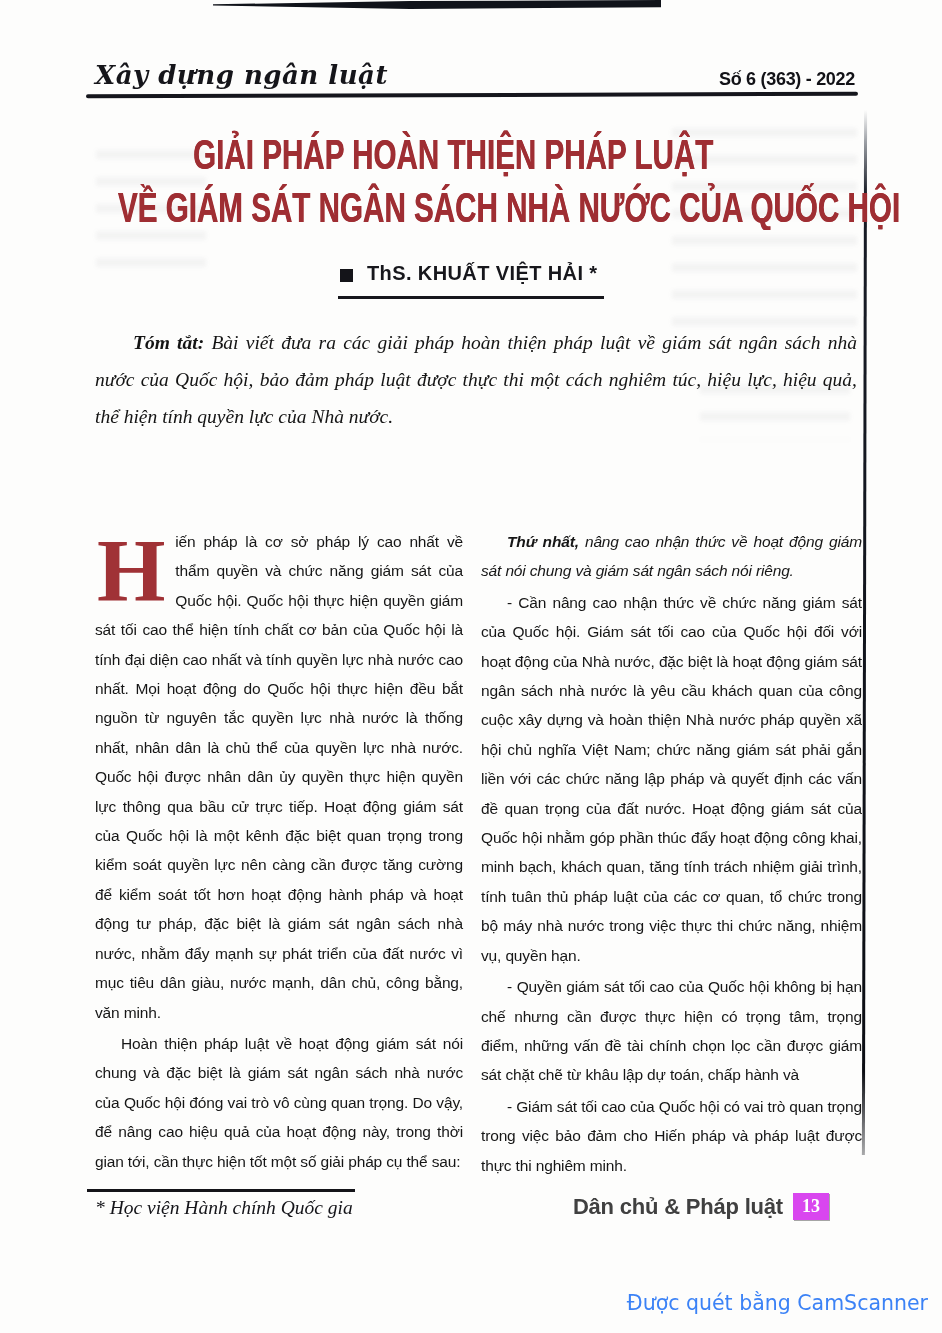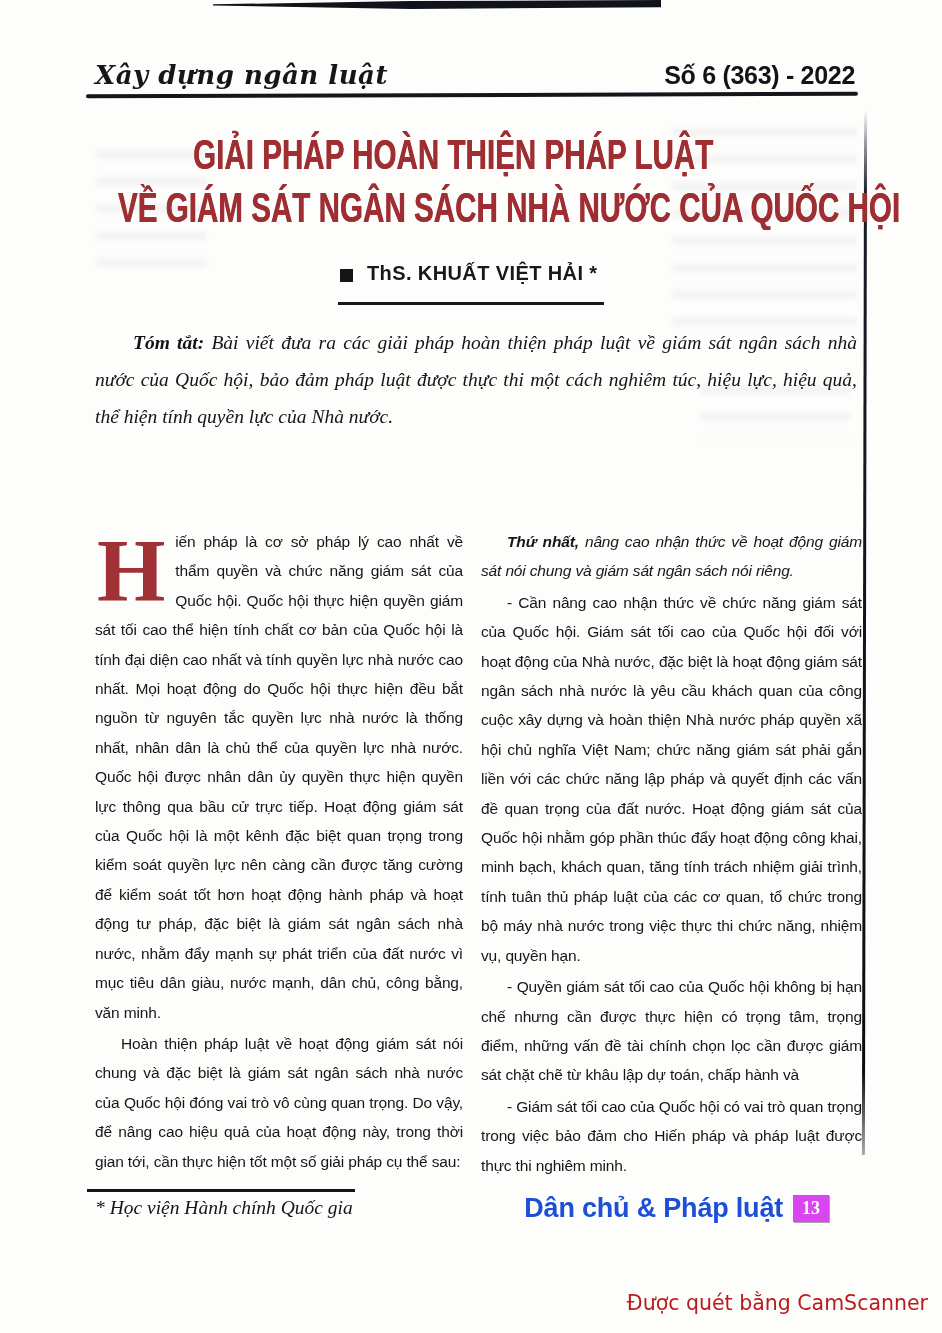--- a/index.html
+++ b/index.html
@@ -42,21 +42,21 @@
   .header-row {
     position: absolute; left: 95px; top: 52px; width: 760px; height: 38px;
     display: flex; justify-content: space-between; align-items: flex-end;
   }
   .journal-section {
     font-family: "DejaVu Serif", serif;
     font-style: italic; font-weight: bold;
     font-size: 26px; letter-spacing: 0.5px; color: #15151a;
   }
   .issue {
-    font-size: 25px; font-weight: bold; color: #121217;
+    font-size: 18px; font-weight: bold; color: #121217;
     letter-spacing: -0.3px;
   }
   .header-rule {
     position: absolute; left: 86px; top: 93px; width: 772px; height: 3.5px;
     background: #15161c; border-radius: 2px;
     transform: rotate(-0.18deg);
   }
 
   
   .article-title {
@@ -67,21 +67,21 @@
   .title-line {
     display: block; white-space: nowrap;
     font-size: 40px; line-height: 53px; letter-spacing: 0px;
     transform: scale(0.74, 1.04);
     text-shadow: 0.6px 0 0 #9f2e33;
   }
   .author-row {
     position: absolute; left: 0; top: 262px; width: 942px; text-align: center;
   }
   .author-underline {
-    display: inline-block; padding: 0 6px 16px 2px;
+    display: inline-block; padding: 0 6px 10px 2px;
     border-bottom: 3px solid #17171c;
   }
   .author-square {
     display: inline-block; width: 13px; height: 13px; background: #141419;
     margin-right: 9px;
   }
   .author-name {
     font-size: 20px; font-weight: bold; letter-spacing: 0.4px; color: #17171c;
     vertical-align: 2px;
   }
@@ -126,34 +126,34 @@
   .footnote-text {
     position: absolute; left: 95px; top: 1197px;
     font-family: "Liberation Serif", serif; font-style: italic;
     font-size: 19.5px; color: #15151a;
   }
   .footer-right {
     position: absolute; top: 1193px; right: 113px;
     display: flex; align-items: center;
   }
   .footer-journal {
-    font-size: 27px; font-weight: bold; color: #1d4ed8; letter-spacing: -0.2px;
+    font-size: 22px; font-weight: bold; color: #404040; letter-spacing: -0.2px;
   }
   .page-number-box {
     display: inline-flex; justify-content: center; align-items: center;
     width: 36px; height: 27px; margin-left: 10px;
     background: #d946ef; color: #ffffff;
     font-size: 18px; font-weight: bold;
     font-family: "Liberation Serif", serif;
     box-shadow: 1px 1px 0 rgba(0,0,0,0.35);
   }
   .camscanner-note {
     position: absolute; top: 1291px; right: 14px;
     font-family: "DejaVu Sans", sans-serif;
-    font-size: 20.5px; color: #b91c1c;
+    font-size: 20.5px; color: #3b82f6;
   }
 </style>
 </head>
 <body>
 
 <div class="page">
 
   <div class="scan-streak"></div>
   <div class="scan-vline"></div>
   <div class="bleed bleed-a"></div>

